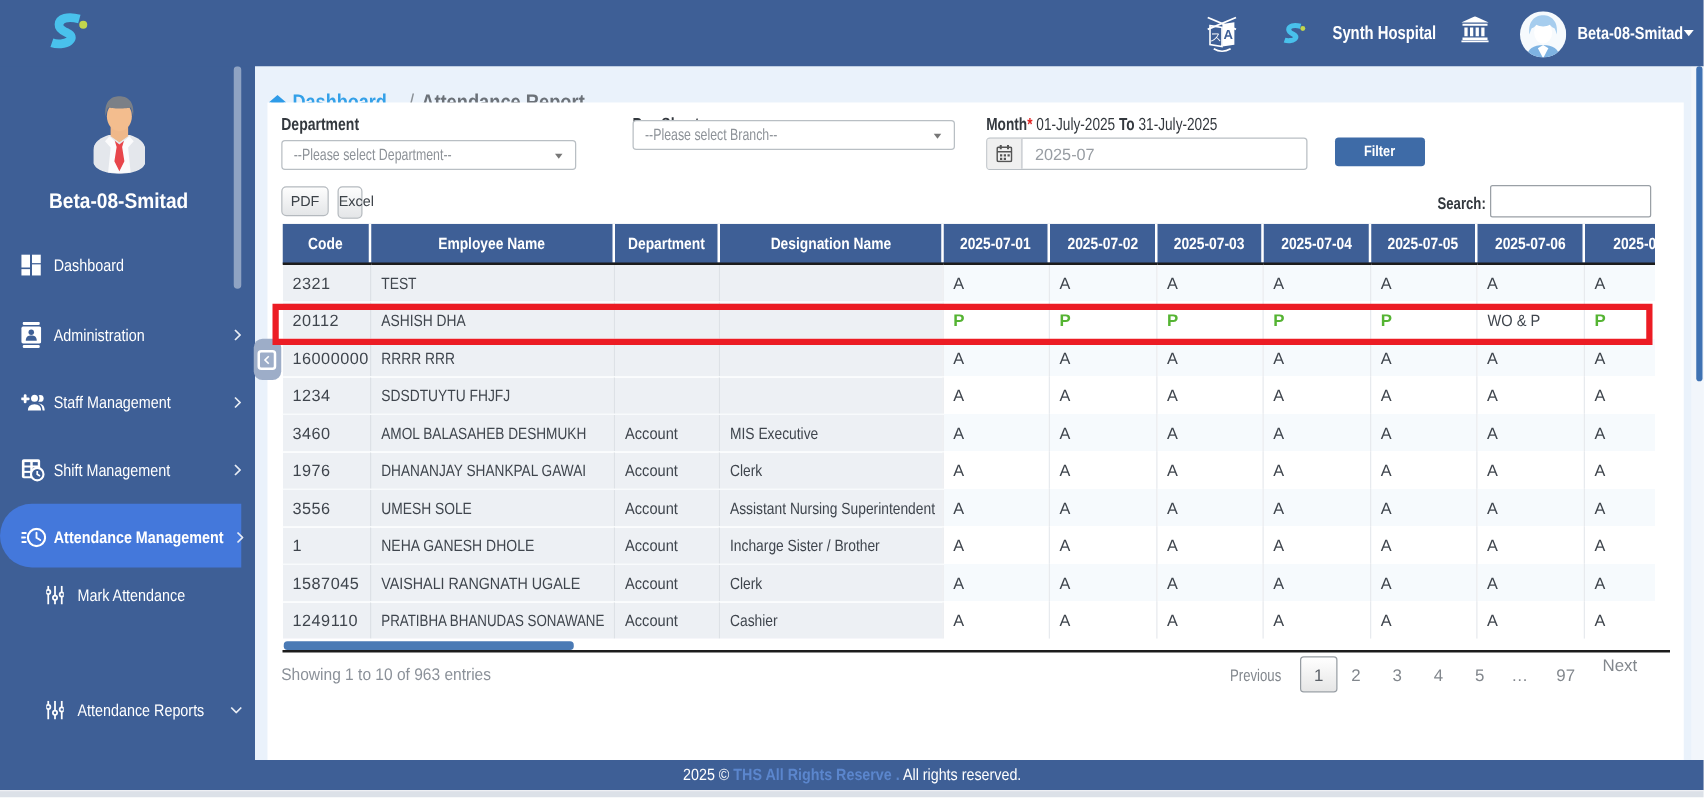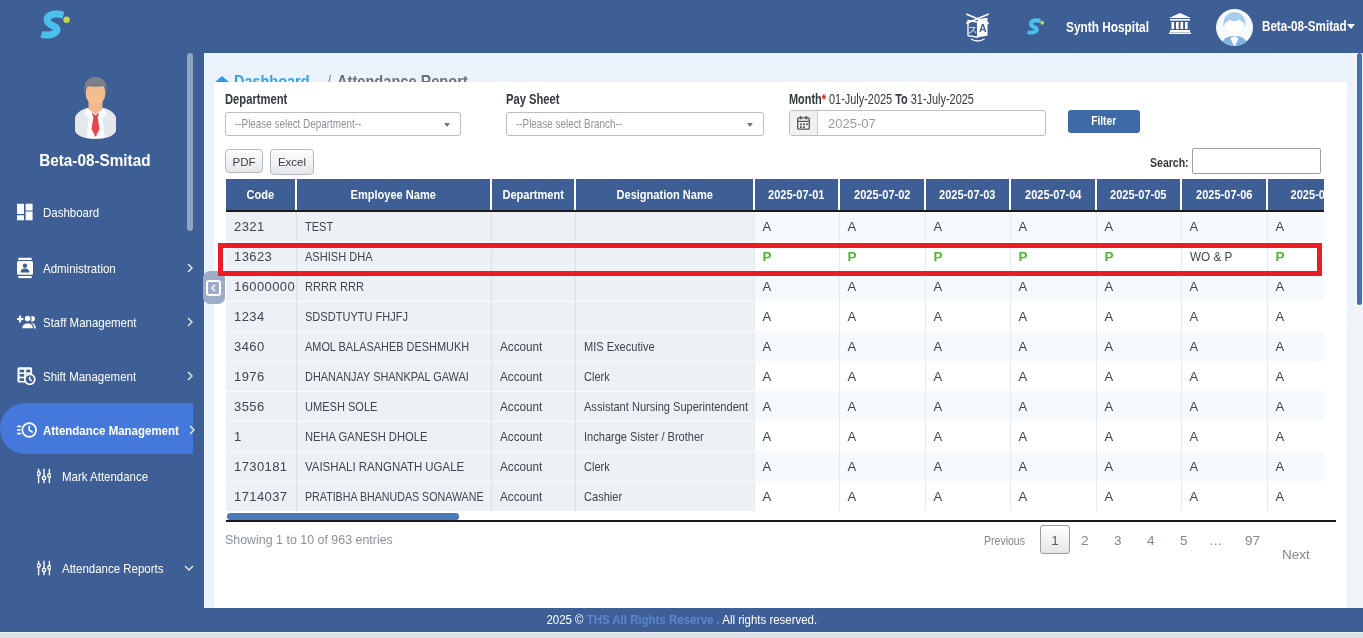--- a/index.html
+++ b/index.html
@@ -244,21 +244,21 @@
         <path d="M7 0 L14 6 L12 6 L12 13 L8.7 13 L8.7 8.5 L5.3 8.5 L5.3 13 L2 13 L2 6 L0 6 Z" fill="#2e9be8"></path>
       </svg>
     <span class="lnk sx" style="transform:scaleX(0.85)"> Dashboard</span> <span class="sx" style="color:#8a9096;font-weight:normal;transform:scaleX(0.9)">/</span> <span class="sx" style="transform:scaleX(0.86)">Attendance Report</span>
   </div>
   <div id="card" class="abs"></div>
 
   <div class="lbl abs" style="left:21px;top:39px"><span class="sx" style="transform:scaleX(0.8)">Department</span></div>
   <div class="sel abs" style="left:21px;top:60px;width:236px"><span class="sx" style="transform:scaleX(0.76)">--Please select Department--</span><span class="car"></span></div>
 
   <div class="lbl abs" style="left:302px;top:39px"><span class="sx" style="transform:scaleX(0.8)">Pay Sheet</span></div>
-  <div class="sel abs" style="left:302px;top:60px;width:258px"><span class="sx" style="transform:scaleX(0.76)">--Please select Branch--</span><span class="car"></span></div>
+  <div class="sel abs" style="left:302px;top:44px;width:258px"><span class="sx" style="transform:scaleX(0.76)">--Please select Branch--</span><span class="car"></span></div>
 
   <div class="lbl abs" style="left:585px;top:39px"><span class="sx" style="transform:scaleX(0.78)">Month<span style="color:#e02020">*</span> <span style="font-weight:normal">01-July-2025 </span>To<span style="font-weight:normal"> 31-July-2025</span></span></div>
   <div class="abs" style="left:585px;top:58px;width:257px;height:26px;border:1px solid #b9bfc4;border-radius:3px;background:#fff">
     <div class="abs" style="left:0;top:0;width:28px;height:24px;background:#f0f0f0;border-right:1px solid #c3c8cd;text-align:center">
       <svg style="margin-top:5px" width="13" height="14" viewBox="0 0 13 14">
         <rect x="0.7" y="1.8" width="11.6" height="11.4" rx="1" fill="none" stroke="#555" stroke-width="1.3"></rect>
         <rect x="2.8" y="0" width="1.6" height="3.4" fill="#555"></rect>
           <rect x="8.6" y="0" width="1.6" height="3.4" fill="#555"></rect>
         <rect x="0.7" y="4.8" width="11.6" height="1.2" fill="#555"></rect>
         <g fill="#555">
@@ -268,21 +268,21 @@
             <rect x="3" y="10.2" width="1.8" height="1.8"></rect>
             <rect x="6" y="10.2" width="1.8" height="1.8"></rect>
           </g>
       </svg>
     </div>
     <div class="abs" style="left:38px;top:5px;font-size:13px;color:#989da3">2025-07</div>
   </div>
   <div class="abs" style="left:864px;top:58px;width:72px;height:23px;background:#3e6ba7;border-radius:3px;color:#fff;font-size:12px;font-weight:bold;text-align:center;line-height:23px"><span class="sx" style="transform:scaleX(0.85);transform-origin:center">Filter</span></div>
 
   <div class="btn-g abs" style="left:21px;top:97px;width:38px;height:24px;line-height:24px">PDF</div>
-  <div class="btn-g abs" style="left:66px;top:97px;width:44px;height:26px;line-height:24px">Excel</div>
+  <div class="btn-g abs" style="left:66px;top:97px;width:20px;height:26px;line-height:24px">Excel</div>
 
   <div class="lbl abs" style="left:946px;top:103px;font-size:13.5px"><span class="sx" style="transform:scaleX(0.78)">Search:</span></div>
   <div class="abs" style="left:988px;top:96px;width:129px;height:26px;border:1px solid #9aa0a6;background:#fff;border-radius:2px"></div>
 
   <div class="abs" style="left:22px;top:127px;width:1098px;height:332px;overflow:hidden">
     <table>
       <colgroup>
         <col style="width:70px">
           <col style="width:195px">
           <col style="width:84px">
@@ -316,21 +316,21 @@
             <td></td>
             <td class="dt">A</td>
             <td class="dt">A</td>
             <td class="dt">A</td>
             <td class="dt">A</td>
             <td class="dt">A</td>
             <td class="dt">A</td>
             <td class="dt">A</td>
           </tr>
       <tr class="even">
-            <td>13623</td>
+            <td>20112</td>
             <td><span class="sx" style="transform:scaleX(0.85)">ASHISH DHA</span></td>
             <td></td>
             <td></td>
             <td class="dt p">P</td>
             <td class="dt p">P</td>
             <td class="dt p">P</td>
             <td class="dt p">P</td>
             <td class="dt p">P</td>
             <td class="dt"><span class="sx" style="transform:scaleX(0.9)">WO &amp; P</span></td>
             <td class="dt p">P</td>
@@ -407,34 +407,34 @@
             <td><span class="sx" style="transform:scaleX(0.85)">Incharge Sister / Brother</span></td>
             <td class="dt">A</td>
             <td class="dt">A</td>
             <td class="dt">A</td>
             <td class="dt">A</td>
             <td class="dt">A</td>
             <td class="dt">A</td>
             <td class="dt">A</td>
           </tr>
       <tr class="odd">
-            <td>1730181</td>
+            <td>1587045</td>
             <td><span class="sx" style="transform:scaleX(0.88)">VAISHALI RANGNATH UGALE</span></td>
             <td><span class="sx" style="transform:scaleX(0.9)">Account</span></td>
             <td><span class="sx" style="transform:scaleX(0.85)">Clerk</span></td>
             <td class="dt">A</td>
             <td class="dt">A</td>
             <td class="dt">A</td>
             <td class="dt">A</td>
             <td class="dt">A</td>
             <td class="dt">A</td>
             <td class="dt">A</td>
           </tr>
       <tr class="even">
-            <td>1714037</td>
+            <td>1249110</td>
             <td><span class="sx" style="transform:scaleX(0.82)">PRATIBHA BHANUDAS SONAWANE</span></td>
             <td><span class="sx" style="transform:scaleX(0.9)">Account</span></td>
             <td><span class="sx" style="transform:scaleX(0.85)">Cashier</span></td>
             <td class="dt">A</td>
             <td class="dt">A</td>
             <td class="dt">A</td>
             <td class="dt">A</td>
             <td class="dt">A</td>
             <td class="dt">A</td>
             <td class="dt">A</td>
@@ -451,21 +451,21 @@
 
   <div class="abs" style="left:780px;top:473px;width:370px;height:30px;font-size:13.5px;color:#82878d">
     <span class="abs" style="left:0;top:8px"><span class="sx" style="transform:scaleX(0.78)">Previous</span></span>
     <div class="abs" style="left:56px;top:0;width:30px;height:29px;border:1px solid #979da3;border-radius:3px;background:linear-gradient(#fff,#e6e6e6);text-align:center;line-height:29px;color:#5a5f66">1</div>
     <span class="abs" style="left:97px;top:8px">2</span>
     <span class="abs" style="left:130px;top:8px">3</span>
     <span class="abs" style="left:163px;top:8px">4</span>
     <span class="abs" style="left:196px;top:8px">5</span>
     <span class="abs" style="left:225px;top:8px">…</span>
     <span class="abs" style="left:261px;top:8px">97</span>
-    <span class="abs" style="left:298px;top:22px">Next</span>
+    <span class="abs" style="left:298px;top:0">Next</span>
   </div>
 
   <div class="abs" style="left:-1px;top:219px;width:22px;height:33px;background:#9dadc8;border-radius:7px">
     <div class="abs" style="left:3px;top:9px;width:15px;height:16px;border:2px solid #fff;border-radius:3px">
       <svg style="position:absolute;left:3px;top:2px" width="5" height="8" viewBox="0 0 5 8">
           <path d="M4 1 L1 4 L4 7" stroke="#fff" stroke-width="1.3" fill="none"></path>
         </svg>
     </div>
   </div>
 </div>

